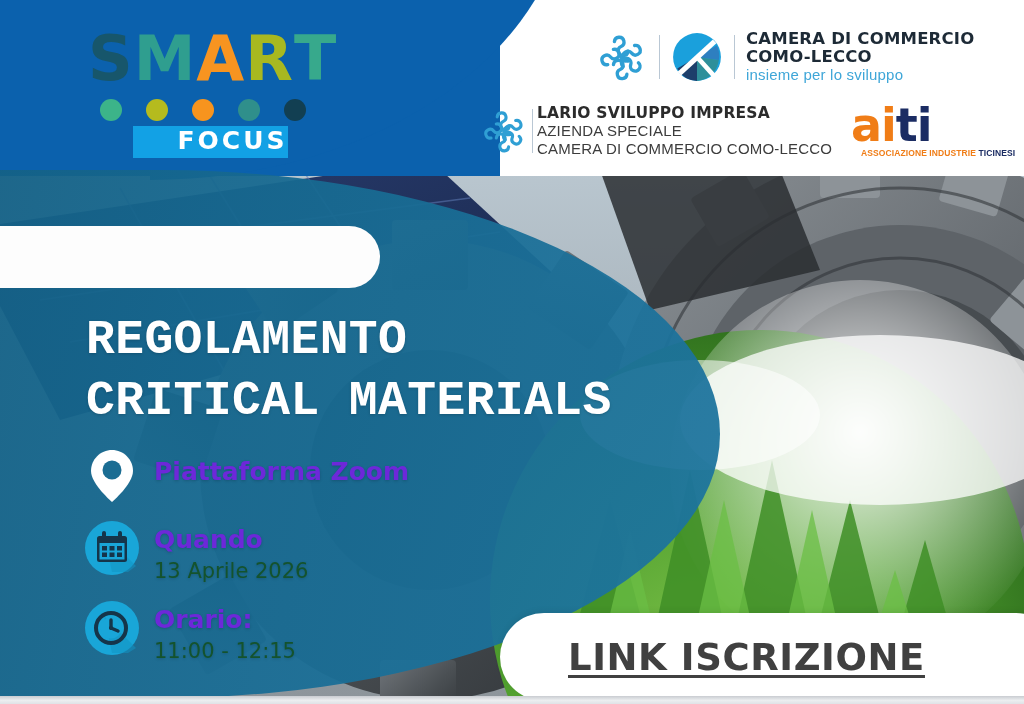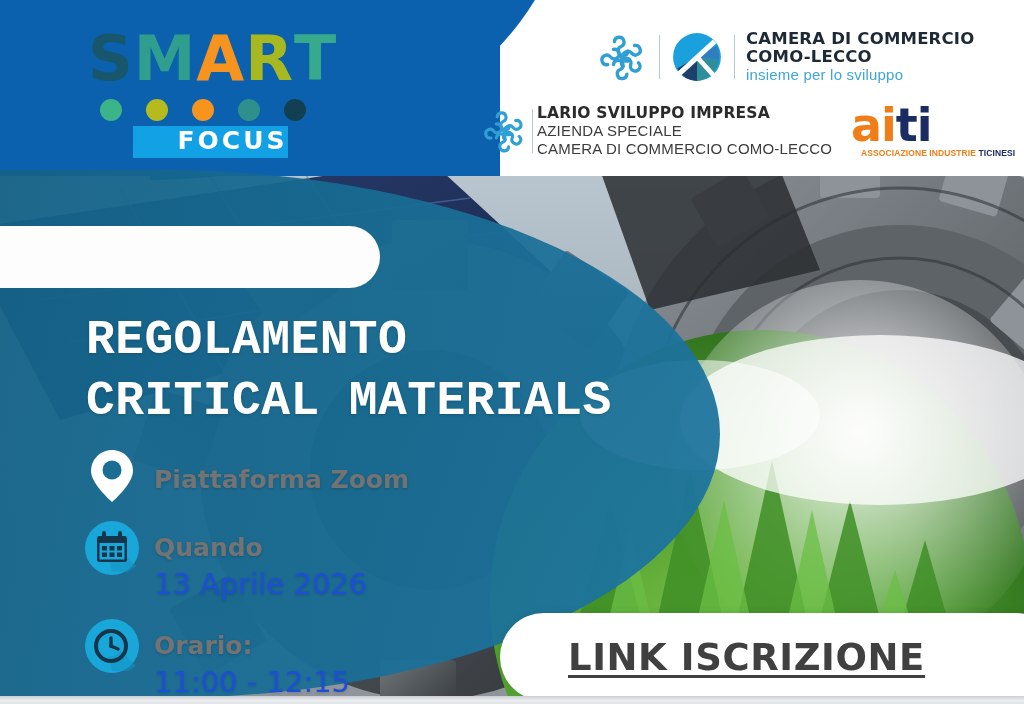--- a/index.html
+++ b/index.html
@@ -117,27 +117,26 @@
   }
 
   .info-list { position: absolute; left: 84px; top: 448px; z-index: 6; }
   .info-row { display: flex; align-items: flex-start; margin-bottom: 16px; }
   .info-icon {
     width: 56px; height: 56px; flex: 0 0 56px; display: flex;
     align-items: center; justify-content: center;
   }
   .info-text { margin-left: 14px; padding-top: 6px; }
   .info-label {
-    color: #737373; font-size: 25px; font-weight: 700; line-height: 1.15;
+    color: #6d28d9; font-size: 25px; font-weight: 700; line-height: 1.15;
     font-family: "DejaVu Sans", sans-serif;
     text-shadow: 0 1px 3px rgba(0,0,0,.18);
-    margin-top: 8px;
   }
   .info-value {
-    color: #1d4ed8; font-size: 29px; font-weight: 400; line-height: 1.25;
+    color: #14532d; font-size: 21px; font-weight: 400; line-height: 1.25;
     margin-top: 3px; font-family: "DejaVu Sans", sans-serif;
     text-shadow: 0 1px 3px rgba(0,0,0,.18);
   }
   .info-row.place .info-text { padding-top: 10px; }
 
   
   .link-pill {
     position: absolute; left: 500px; top: 613px; width: 560px; height: 88px;
     background: #ffffff; border-radius: 46px; z-index: 7;
     display: flex; align-items: center; padding-left: 68px;

